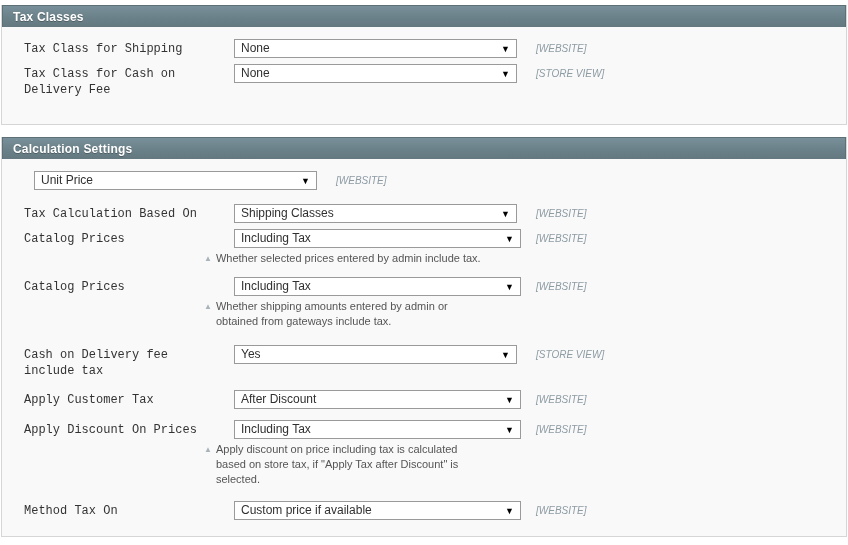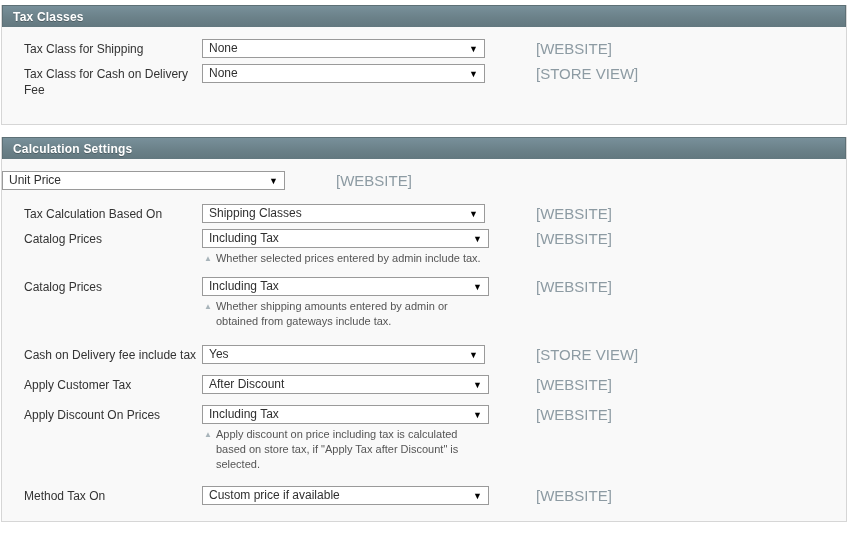--- a/index.html
+++ b/index.html
@@ -56,47 +56,50 @@
     padding: 3px 0;
   }
   .row-label {
     width: 200px;
     padding-left: 22px;
     padding-top: 2px;
     box-sizing: border-box;
     color: #333333;
     font-size: 12px;
     line-height: 16px;
+    font-family: Liberation Mono, monospace;
   }
   .row-field {
     width: 310px;
     box-sizing: border-box;
   }
   .row-scope {
     padding-left: 24px;
     padding-top: 3px;
     color: #8d9ba3;
-    font-size: 15px;
+    font-size: 10px;
     line-height: 14px;
     white-space: nowrap;
+    font-style: italic;
   }
 
   
   .select {
     position: relative;
     height: 19px;
     background: #ffffff;
     border: 1px solid #9a9a9a;
     box-sizing: border-box;
     font-size: 12px;
     line-height: 17px;
     color: #303030;
     padding: 0 22px 0 6px;
     overflow: hidden;
     white-space: nowrap;
+    margin-left: 32px;
   }
   .select.w-narrow { width: 283px; }
   .select.w-wide   { width: 287px; }
   .select .arrow {
     position: absolute;
     right: 6px;
     top: 0;
     height: 19px;
     line-height: 18px;
     font-size: 9px;

